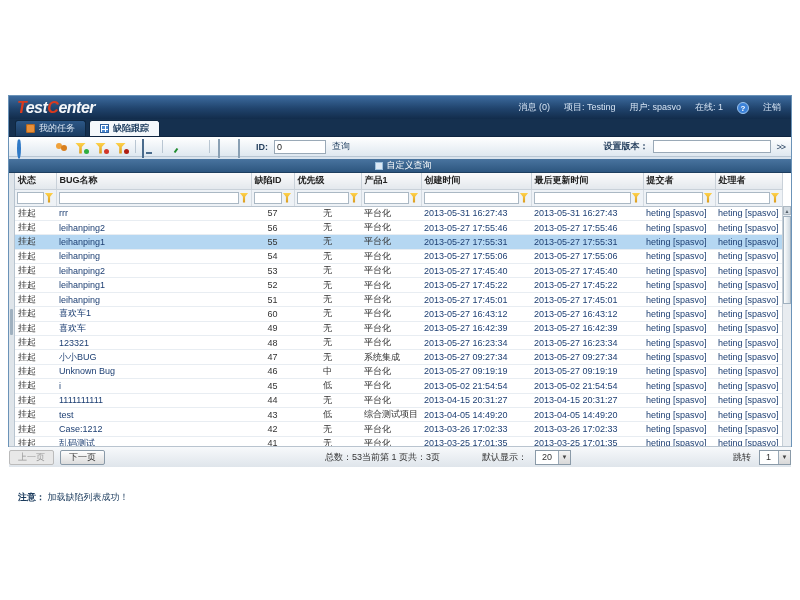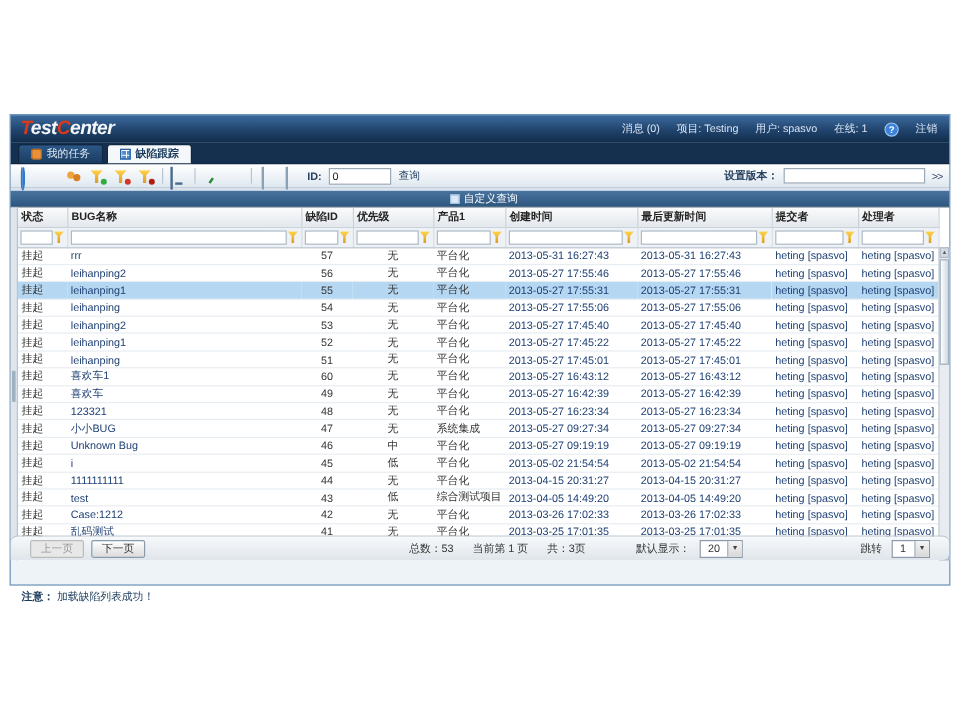--- a/index.html
+++ b/index.html
@@ -1,21 +1,21 @@
 <!DOCTYPE html>
 <html><head>
 <meta charset="utf-8">
 <style>
   * { margin:0; padding:0; box-sizing:border-box; }
   html,body { background:#fff; }
   body { font-family:"Liberation Sans", sans-serif; }
   #stage { position:relative; width:800px; height:600px; background:#fff; overflow:hidden; }
 
   
-  .window { position:absolute; left:8px; top:95px; width:784px; height:393px;
+  .window { position:absolute; left:8px; top:95px; width:784px; height:352px;
             border:1px solid #6b93b8; background:#eef3f8; }
 
   
   .titlebar { height:23px; background:linear-gradient(180deg,#3c6b9e 0%,#20436c 55%,#122c4b 100%);
               display:flex; align-items:center; justify-content:space-between; padding:0 10px 0 8px; }
   .logo { font-size:16px; font-weight:bold; font-style:italic; letter-spacing:-0.5px; color:#f4f7fa; white-space:nowrap; }
   .logo .red { color:#d93a1e; }
   .topbar-links { display:flex; align-items:flex-end; gap:14px; font-size:9px; color:#d6e4f4; }
   .topbar-links span { white-space:nowrap; }
   .help-badge { width:12px; height:12px; border-radius:50%; background:#3c82d8; border:1px solid #9cc4ee;
@@ -98,25 +98,25 @@
   .varrow { position:absolute; left:0; width:8px; height:9px; background:#d4dce3; color:#55606a; font-size:5px;
             display:flex; align-items:center; justify-content:center; border:1px solid #aeb9c3; }
   .varrow.up { top:0; }
   .varrow.down { bottom:0; }
   .vthumb { position:absolute; left:0; top:10px; width:8px; height:88px; background:linear-gradient(90deg,#fdfefe,#cfd9e1);
             border:1px solid #9fb0bf; }
 
   
   .pagination { position:absolute; left:0; bottom:0; width:100%; height:21px;
                 background:linear-gradient(#f7f9fb,#dfe5eb); border-top:1px solid #b9c4cf;
-                display:flex; align-items:center; font-size:9px; color:#333; padding:0 16px;border-radius:6px; }
+                display:flex; align-items:center; font-size:9px; color:#333; padding:0 0; }
   .pg-btn { height:15px; padding:0 8px; font-size:9px; display:flex; align-items:center; border-radius:2px; margin-right:6px; }
   .pg-btn.disabled { background:#e8e8e8; border:1px solid #bbb; color:#999; }
   .pg-btn.normal { background:linear-gradient(#fefefe,#dcdcdc); border:1px solid #8a9aa8; color:#333; }
-  .pg-info { display:flex; gap:16px; margin-left:214px; white-space:nowrap; }
+  .pg-info { display:flex; margin-left:214px; white-space:nowrap; }
   .pg-size-label { margin-left:42px; }
   .selectbox { display:inline-flex; align-items:center; height:15px; border:1px solid #8a9aa8; background:#fff; margin-left:8px; }
   .selectbox .val { padding:0 6px; font-size:9px; min-width:18px; }
   .selectbox .arrow { width:12px; height:100%; background:linear-gradient(#f4f4f4,#d8d8d8); border-left:1px solid #9aa9b7;
                       font-size:6px; color:#444; display:flex; align-items:center; justify-content:center; }
   .pg-jump { margin-left:auto; display:flex; align-items:center; }
 
   
   .note { position:absolute; left:18px; top:491px; font-size:9px; color:#1a3a5c; }
   .note b { font-weight:bold; }

